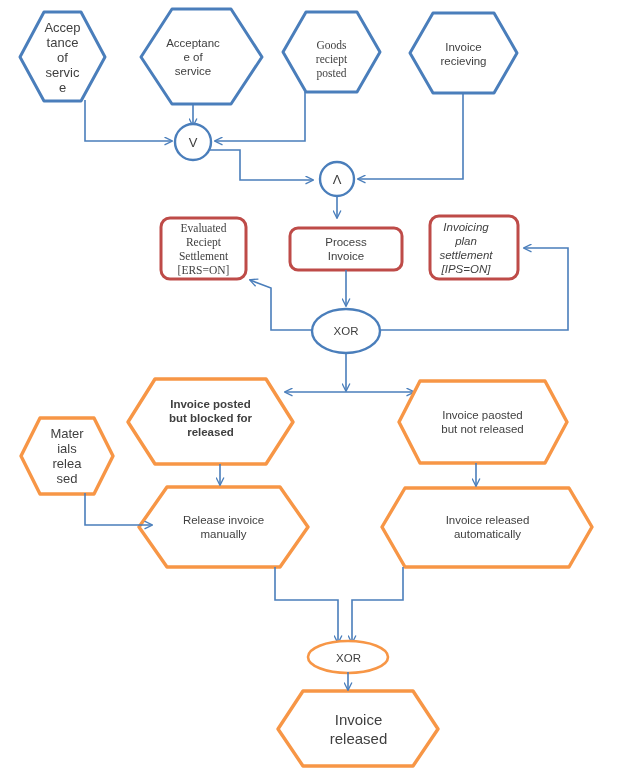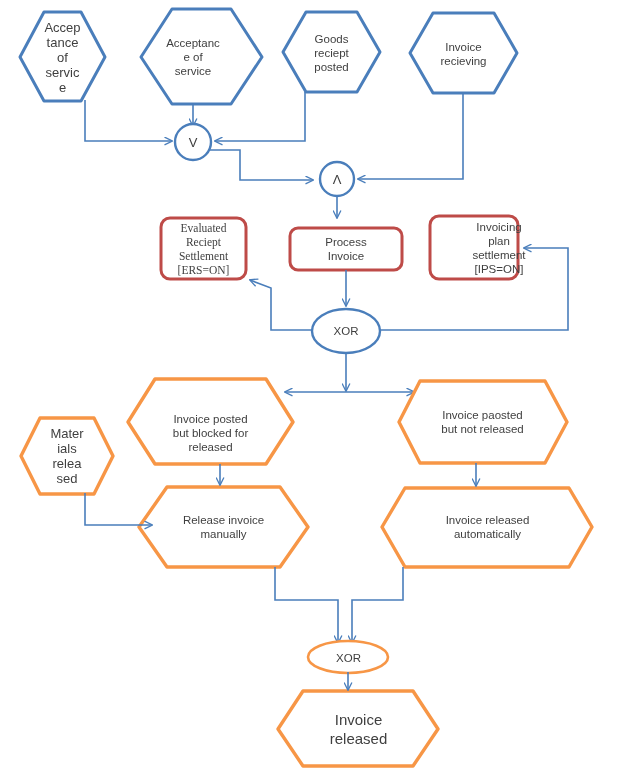--- a/index.html
+++ b/index.html
@@ -155,47 +155,47 @@
   <div class="node-label label-narrow" style="left:38px; top:16px; width:49px; height:82px;">Accep
 tance
 of
 servic
 e</div>
 
   <div class="node-label" style="left:152px; top:26px; width:82px; height:62px;">Acceptanc
 e of
 service</div>
 
-  <div class="node-label" style="left:294px; top:30px; width:75px; height:45px;">Goods
+  <div class="node-label" style="left:294px; top:36px; width:75px; height:45px;font-family:Liberation Serif, serif;">Goods
 reciept
 posted</div>
 
   <div class="node-label" style="left:420px; top:38px; width:87px; height:31px;">Invoice
 recieving</div>
 
   <div class="node-label label-gate" style="left:176px; top:126px; width:34px; height:34px;">V</div>
 
   <div class="node-label label-gate" style="left:320px; top:163px; width:34px; height:33px;">Λ</div>
 
   <div class="node-label" style="left:158px; top:220px; width:91px; height:58px;font-family:Liberation Serif, serif;">Evaluated
 Reciept
 Settlement
 [ERS=ON]</div>
 
   <div class="node-label" style="left:291px; top:229px; width:110px; height:40px;border-radius:13px;">Process
 Invoice</div>
 
-  <div class="node-label" style="left:453px; top:218px; width:92px; height:59px;">Invoicing
+  <div class="node-label" style="left:420px; top:218px; width:92px; height:59px;font-style:italic;">Invoicing
 plan
 settlement
 [IPS=ON]</div>
 
   <div class="node-label" style="left:318px; top:320px; width:56px; height:22px;">XOR</div>
 
-  <div class="node-label" style="left:157px; top:404px; width:107px; height:58px;">Invoice posted
+  <div class="node-label" style="left:157px; top:389px; width:107px; height:58px;font-weight:bold;">Invoice posted
 but blocked for
 released</div>
 
   <div class="node-label" style="left:420px; top:406px; width:125px; height:32px;">Invoice paosted
 but not released</div>
 
   <div class="node-label" style="left:168px; top:511px; width:111px; height:32px;">Release invoice
 manually</div>
 
   <div class="node-label label-narrow" style="left:41px; top:424px; width:52px; height:64px;">Mater

